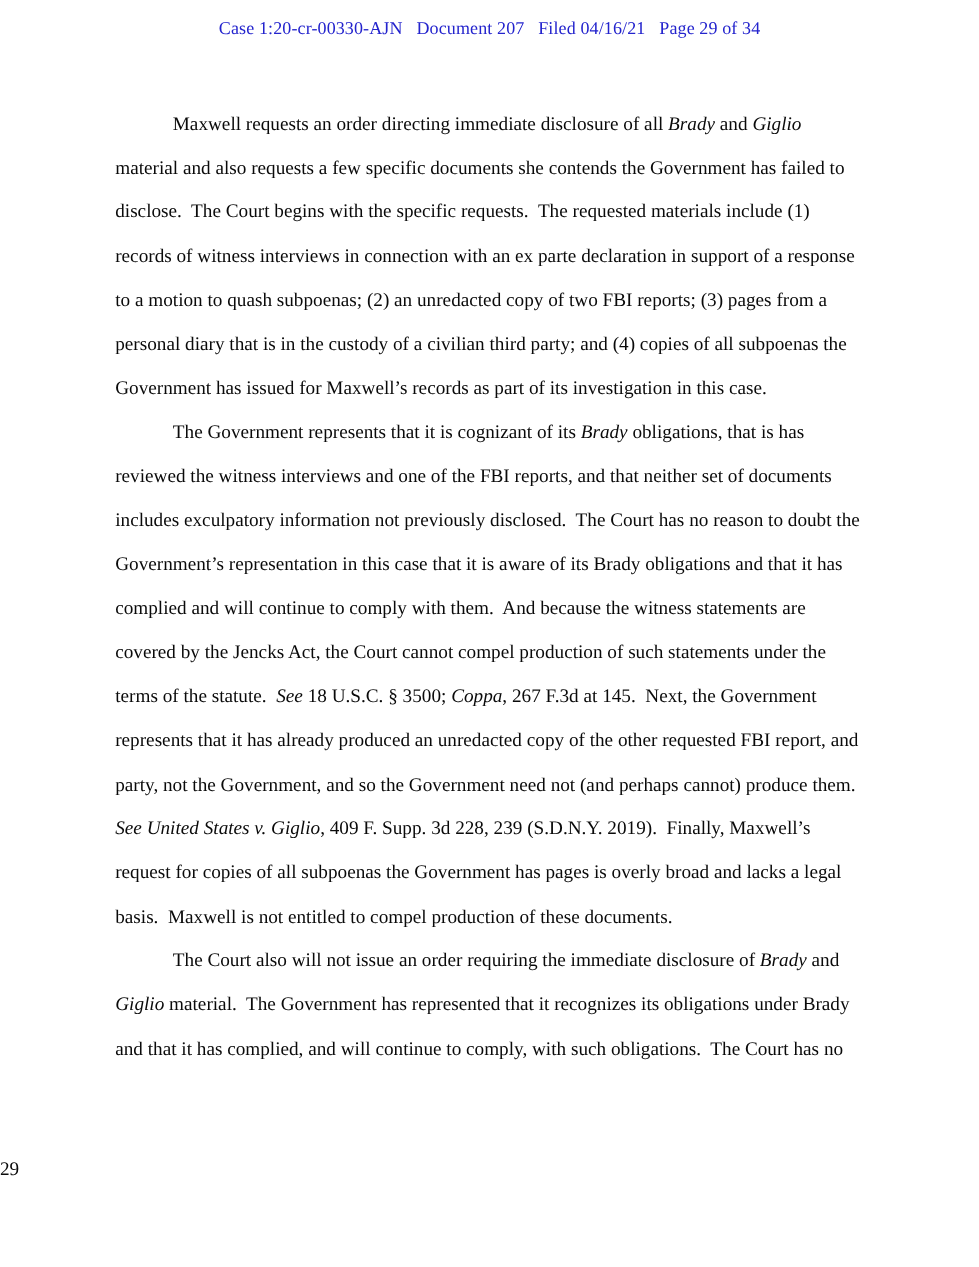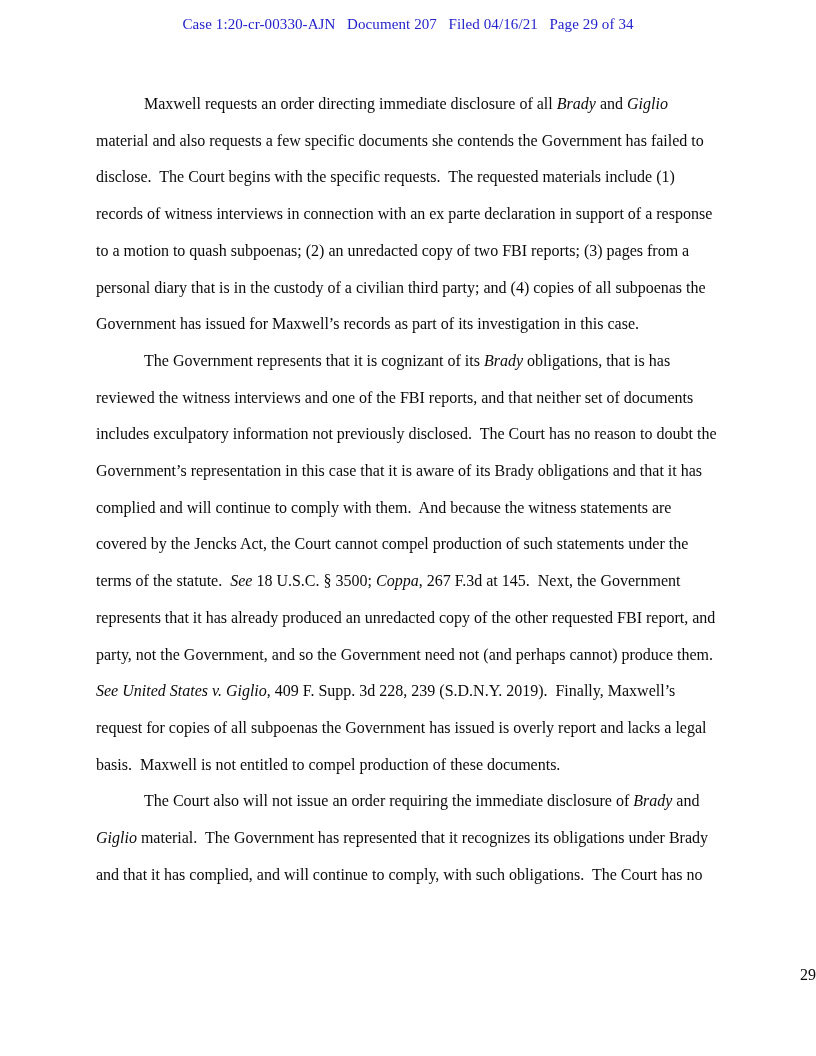--- a/index.html
+++ b/index.html
@@ -27,21 +27,21 @@
     font-family: "Liberation Serif", serif;
     font-size: 16px;
     line-height: 36.7px;
     color: #0a0a0a;
   }
   .line { white-space: pre; }
   .line.indent { padding-left: 48px; }
   .line em { font-style: italic; text-align: center; }
   .pagenum {
     position: absolute; top: 966px; left: 0; width: 100%;
-    text-align: right;
+    text-align: left;
     font-family: "Liberation Serif", serif;
     font-size: 16px;
     color: #0a0a0a;
   }
 </style>
 </head>
 <body>
 
 <div class="page">
   <div class="stamp">Case 1:20-cr-00330-AJN   Document 207   Filed 04/16/21   Page 29 of 34</div>
@@ -57,21 +57,21 @@
       <div class="line indent">The Government represents that it is cognizant of its <em>Brady</em> obligations, that is has</div>
       <div class="line">reviewed the witness interviews and one of the FBI reports, and that neither set of documents</div>
       <div class="line">includes exculpatory information not previously disclosed.  The Court has no reason to doubt the</div>
       <div class="line">Government’s representation in this case that it is aware of its Brady obligations and that it has</div>
       <div class="line">complied and will continue to comply with them.  And because the witness statements are</div>
       <div class="line">covered by the Jencks Act, the Court cannot compel production of such statements under the</div>
       <div class="line">terms of the statute.  <em>See</em> 18 U.S.C. § 3500; <em>Coppa</em>, 267 F.3d at 145.  Next, the Government</div>
       <div class="line">represents that it has already produced an unredacted copy of the other requested FBI report, and</div>
       <div class="line">party, not the Government, and so the Government need not (and perhaps cannot) produce them.</div>
       <div class="line"><em>See United States v. Giglio</em>, 409 F. Supp. 3d 228, 239 (S.D.N.Y. 2019).  Finally, Maxwell’s</div>
-      <div class="line">request for copies of all subpoenas the Government has issued is overly report and lacks a legal</div>
+      <div class="line">request for copies of all subpoenas the Government has pages is overly broad and lacks a legal</div>
       <div class="line">basis.  Maxwell is not entitled to compel production of these documents.</div>
       <div class="line indent">The Court also will not issue an order requiring the immediate disclosure of <em>Brady</em> and</div>
       <div class="line"><em>Giglio</em> material.  The Government has represented that it recognizes its obligations under Brady</div>
       <div class="line">and that it has complied, and will continue to comply, with such obligations.  The Court has no</div>
     </div>
 
   <div class="pagenum">29</div>
 </div>
 
 </body></html>

